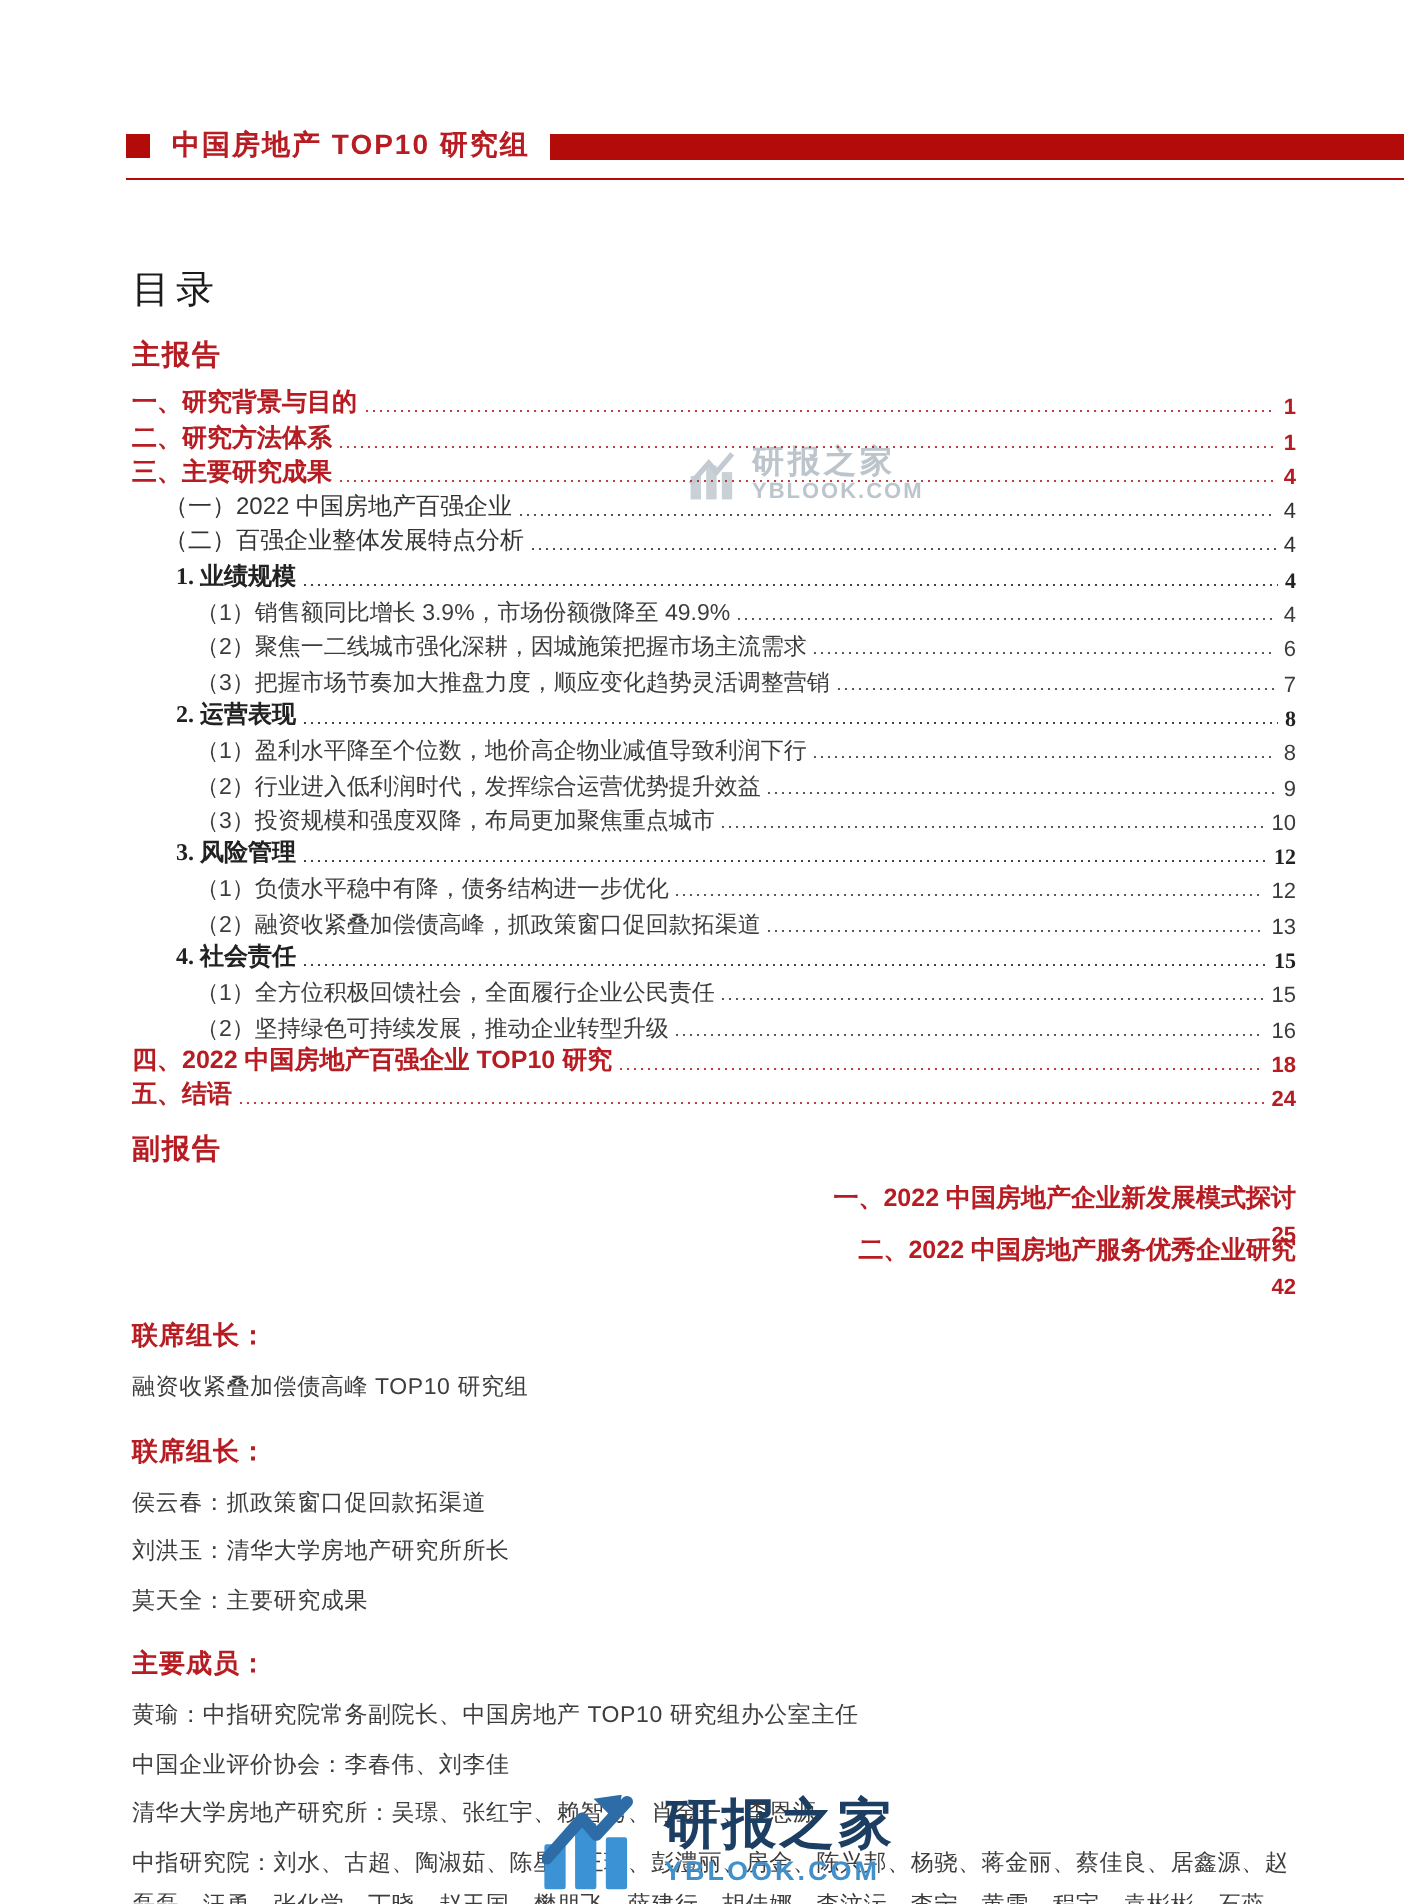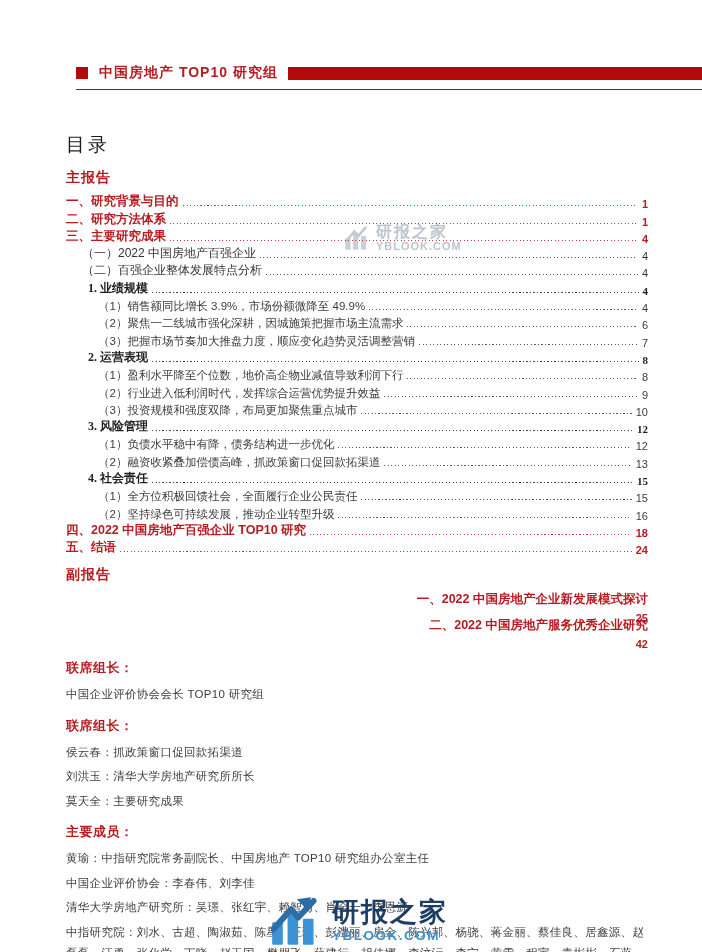--- a/index.html
+++ b/index.html
@@ -3,21 +3,21 @@
 <meta charset="utf-8">
 <style>
   * { box-sizing: border-box; margin: 0; padding: 0; }
   html,body { background:#ffffff; }
   body { font-family:"Liberation Sans","DejaVu Sans",sans-serif; }
   .page {
     position:relative; width:702px; height:952px; margin:0 auto;
     background:#ffffff; overflow:hidden;
   }
   
-  .header { position:absolute; top:64px; left:76px; right:0;
+  .header { position:absolute; top:64px; left:63px; right:0;
             border-bottom:1px solid var(--red-bar); padding-bottom:7px; }
   .header-row { display:flex; align-items:center; }
   .hsq { width:12px; height:12px; background:var(--red-bar); flex:0 0 auto; }
   .htitle { font-size:14px; font-weight:bold; color:var(--red); letter-spacing:1px;
             white-space:nowrap; margin:0 10px 0 11px; }
   .hbar { flex:1; height:13px; background:var(--red-bar); }
   
   .content { position:absolute; left:66px; top:132px; width:582px; }
   .toc-heading { font-size:19px; font-weight:normal; color:#1b1b1b; letter-spacing:3px;
                  margin-bottom:11px; }
@@ -202,21 +202,21 @@
           </div>
           <div class="row lv1">
             <span class="t">二、2022 中国房地产服务优秀企业研究</span>
             <span class="dots"></span>
             <span class="p">42</span>
           </div>
         </div>
       </div>
     <div id="credits" class="credits">
         <div class="c-heading">联席组长：</div>
-        <div class="c-line">中国企业评价协会会长 TOP10 研究组</div>
+        <div class="c-line">融资收紧叠加偿债高峰 TOP10 研究组</div>
         <div class="c-heading">联席组长：</div>
         <div class="c-line">侯云春：抓政策窗口促回款拓渠道</div>
         <div class="c-line">刘洪玉：清华大学房地产研究所所长</div>
         <div class="c-line">莫天全：主要研究成果</div>
         <div class="c-heading">主要成员：</div>
         <div class="c-line">黄瑜：中指研究院常务副院长、中国房地产 TOP10 研究组办公室主任</div>
         <div class="c-line">中国企业评价协会：李春伟、刘李佳</div>
         <div class="c-line">清华大学房地产研究所：吴璟、张红宇、赖智勇、肖金一、李恩源</div>
         <div class="c-line">中指研究院：刘水、古超、陶淑茹、陈星、王琳、彭澧丽、房金、陈兴邦、杨骁、蒋金丽、蔡佳良、居鑫源、赵磊磊、汪勇、张化学、丁晓、赵玉国、樊朋飞、薛建行、胡佳娜、李汶沄、李宁、黄雪、程宇、袁彬彬、石蕊、梁波涛、杨红霞、高院生、唐爽、唐轶、薛晴、朱丽芳、高小妹、朱柏润、杜垒、殷海军</div>
       </div>

